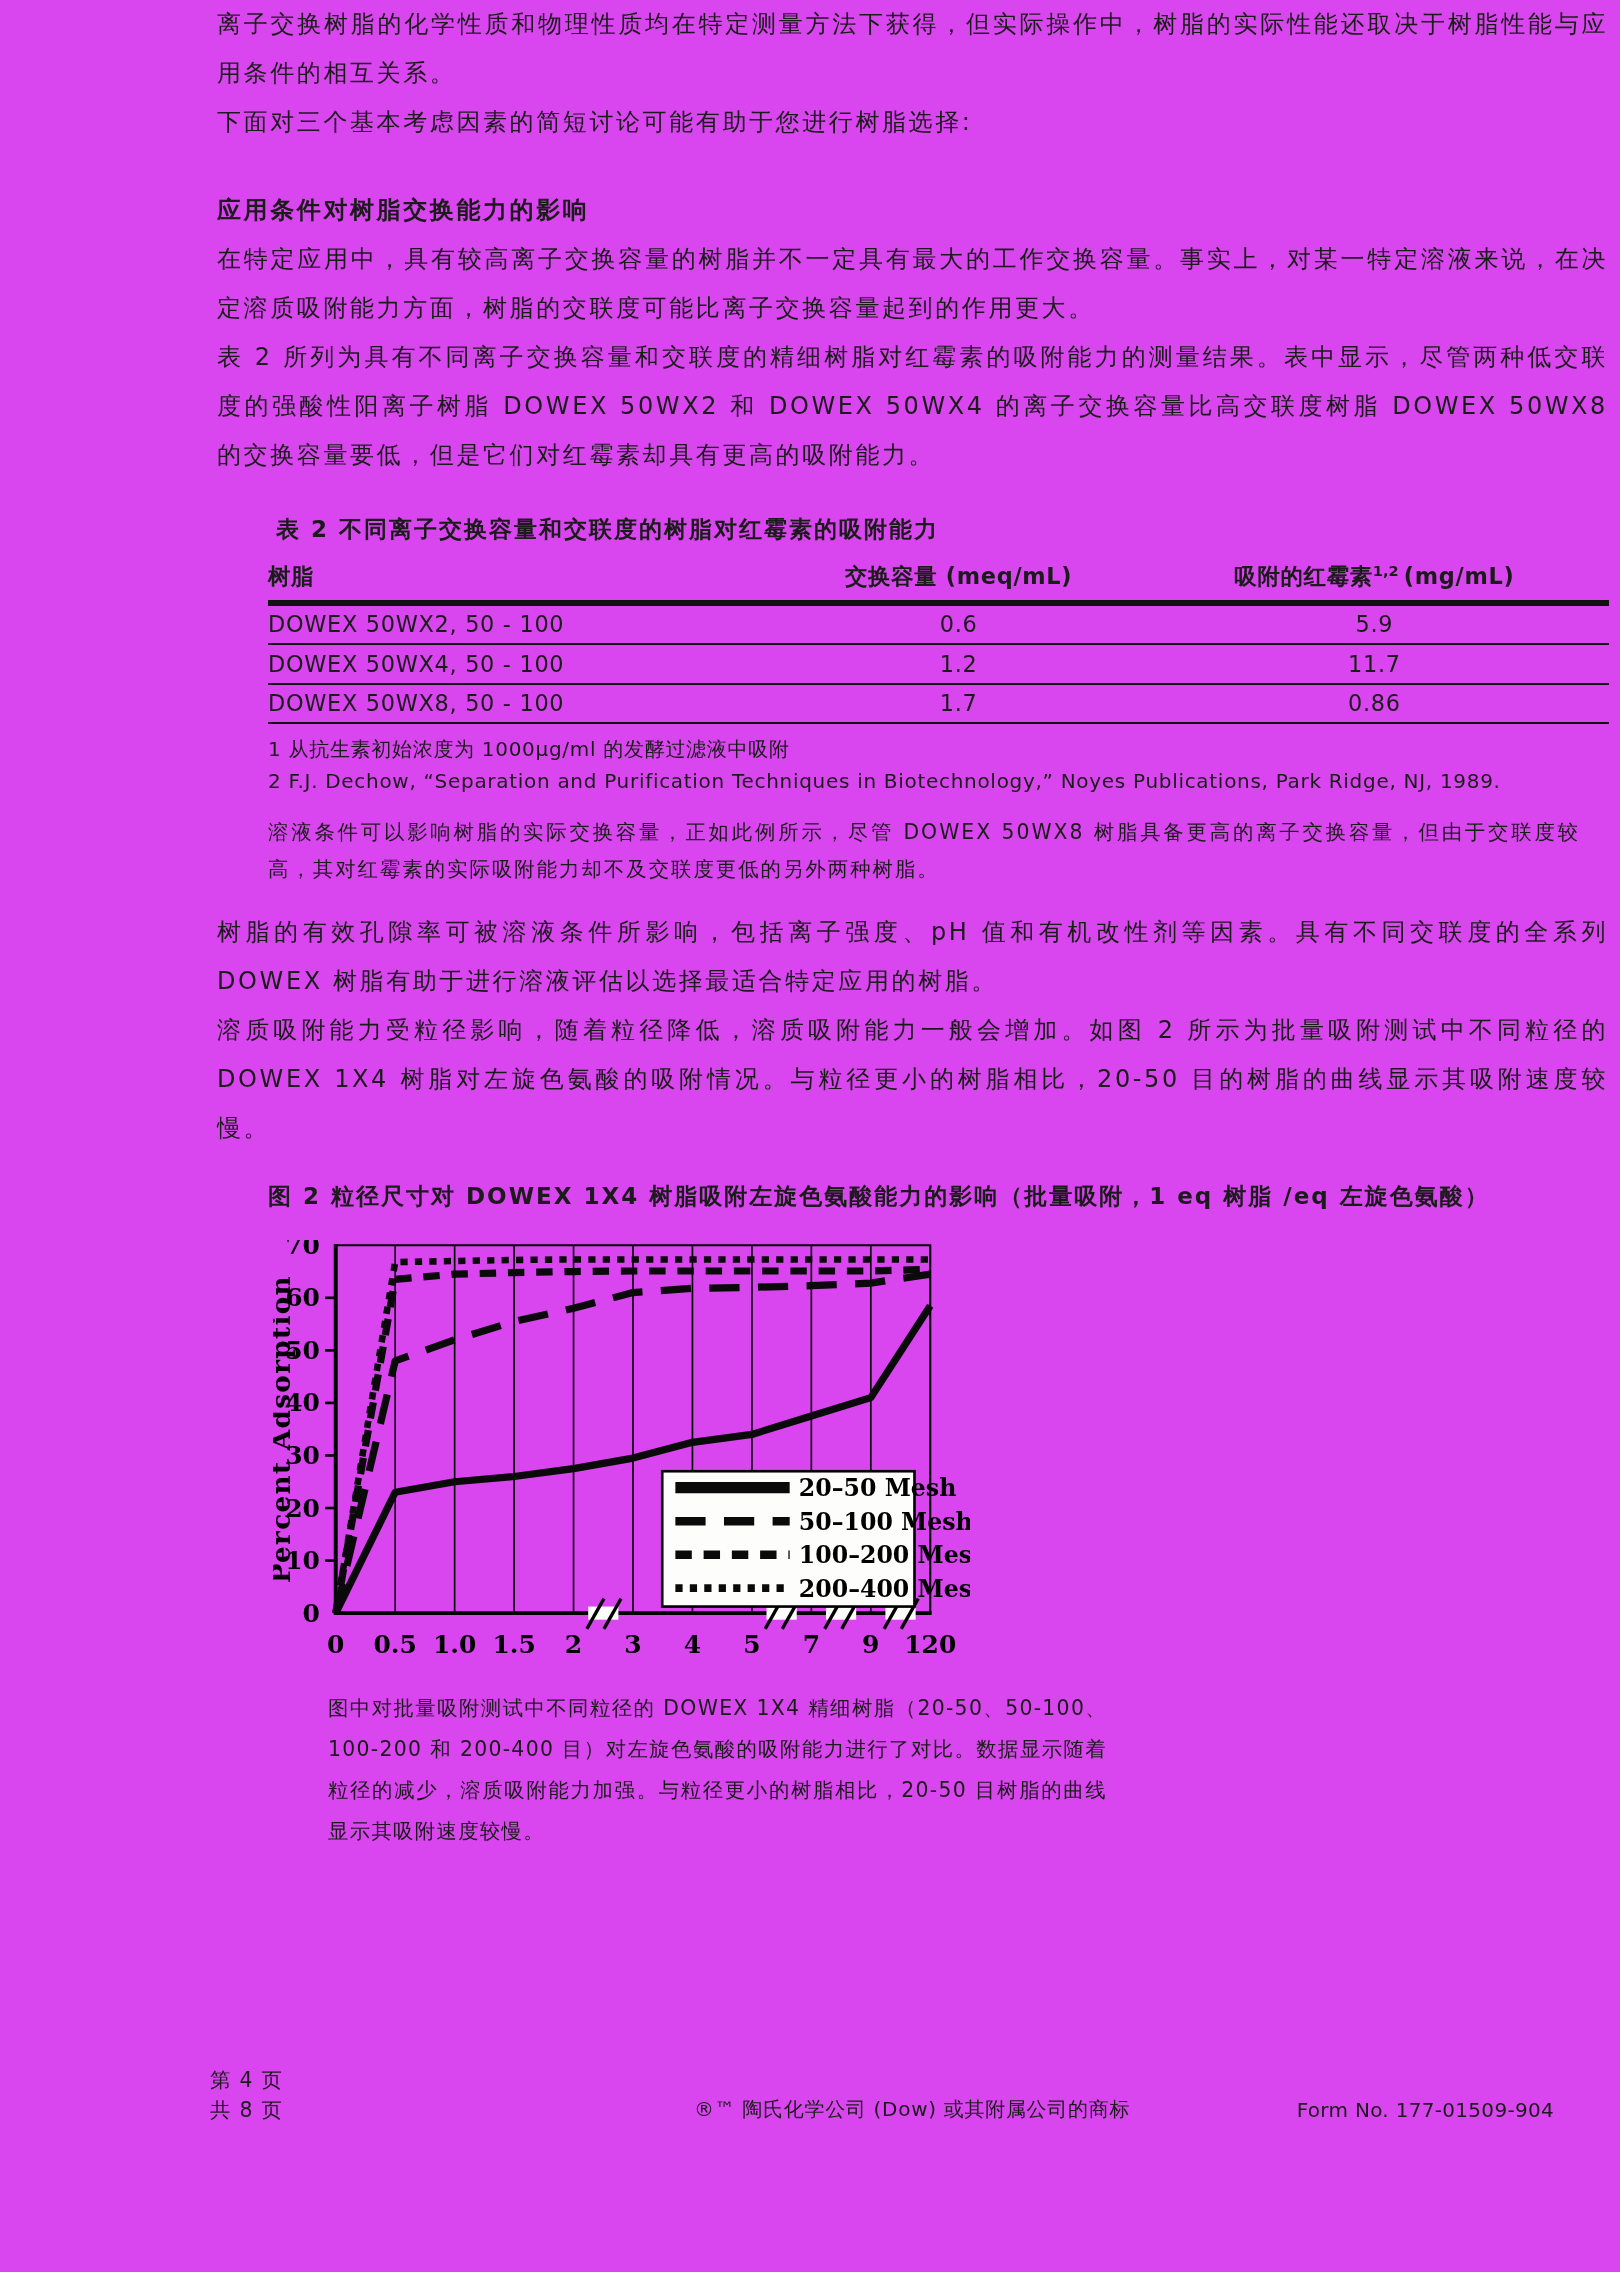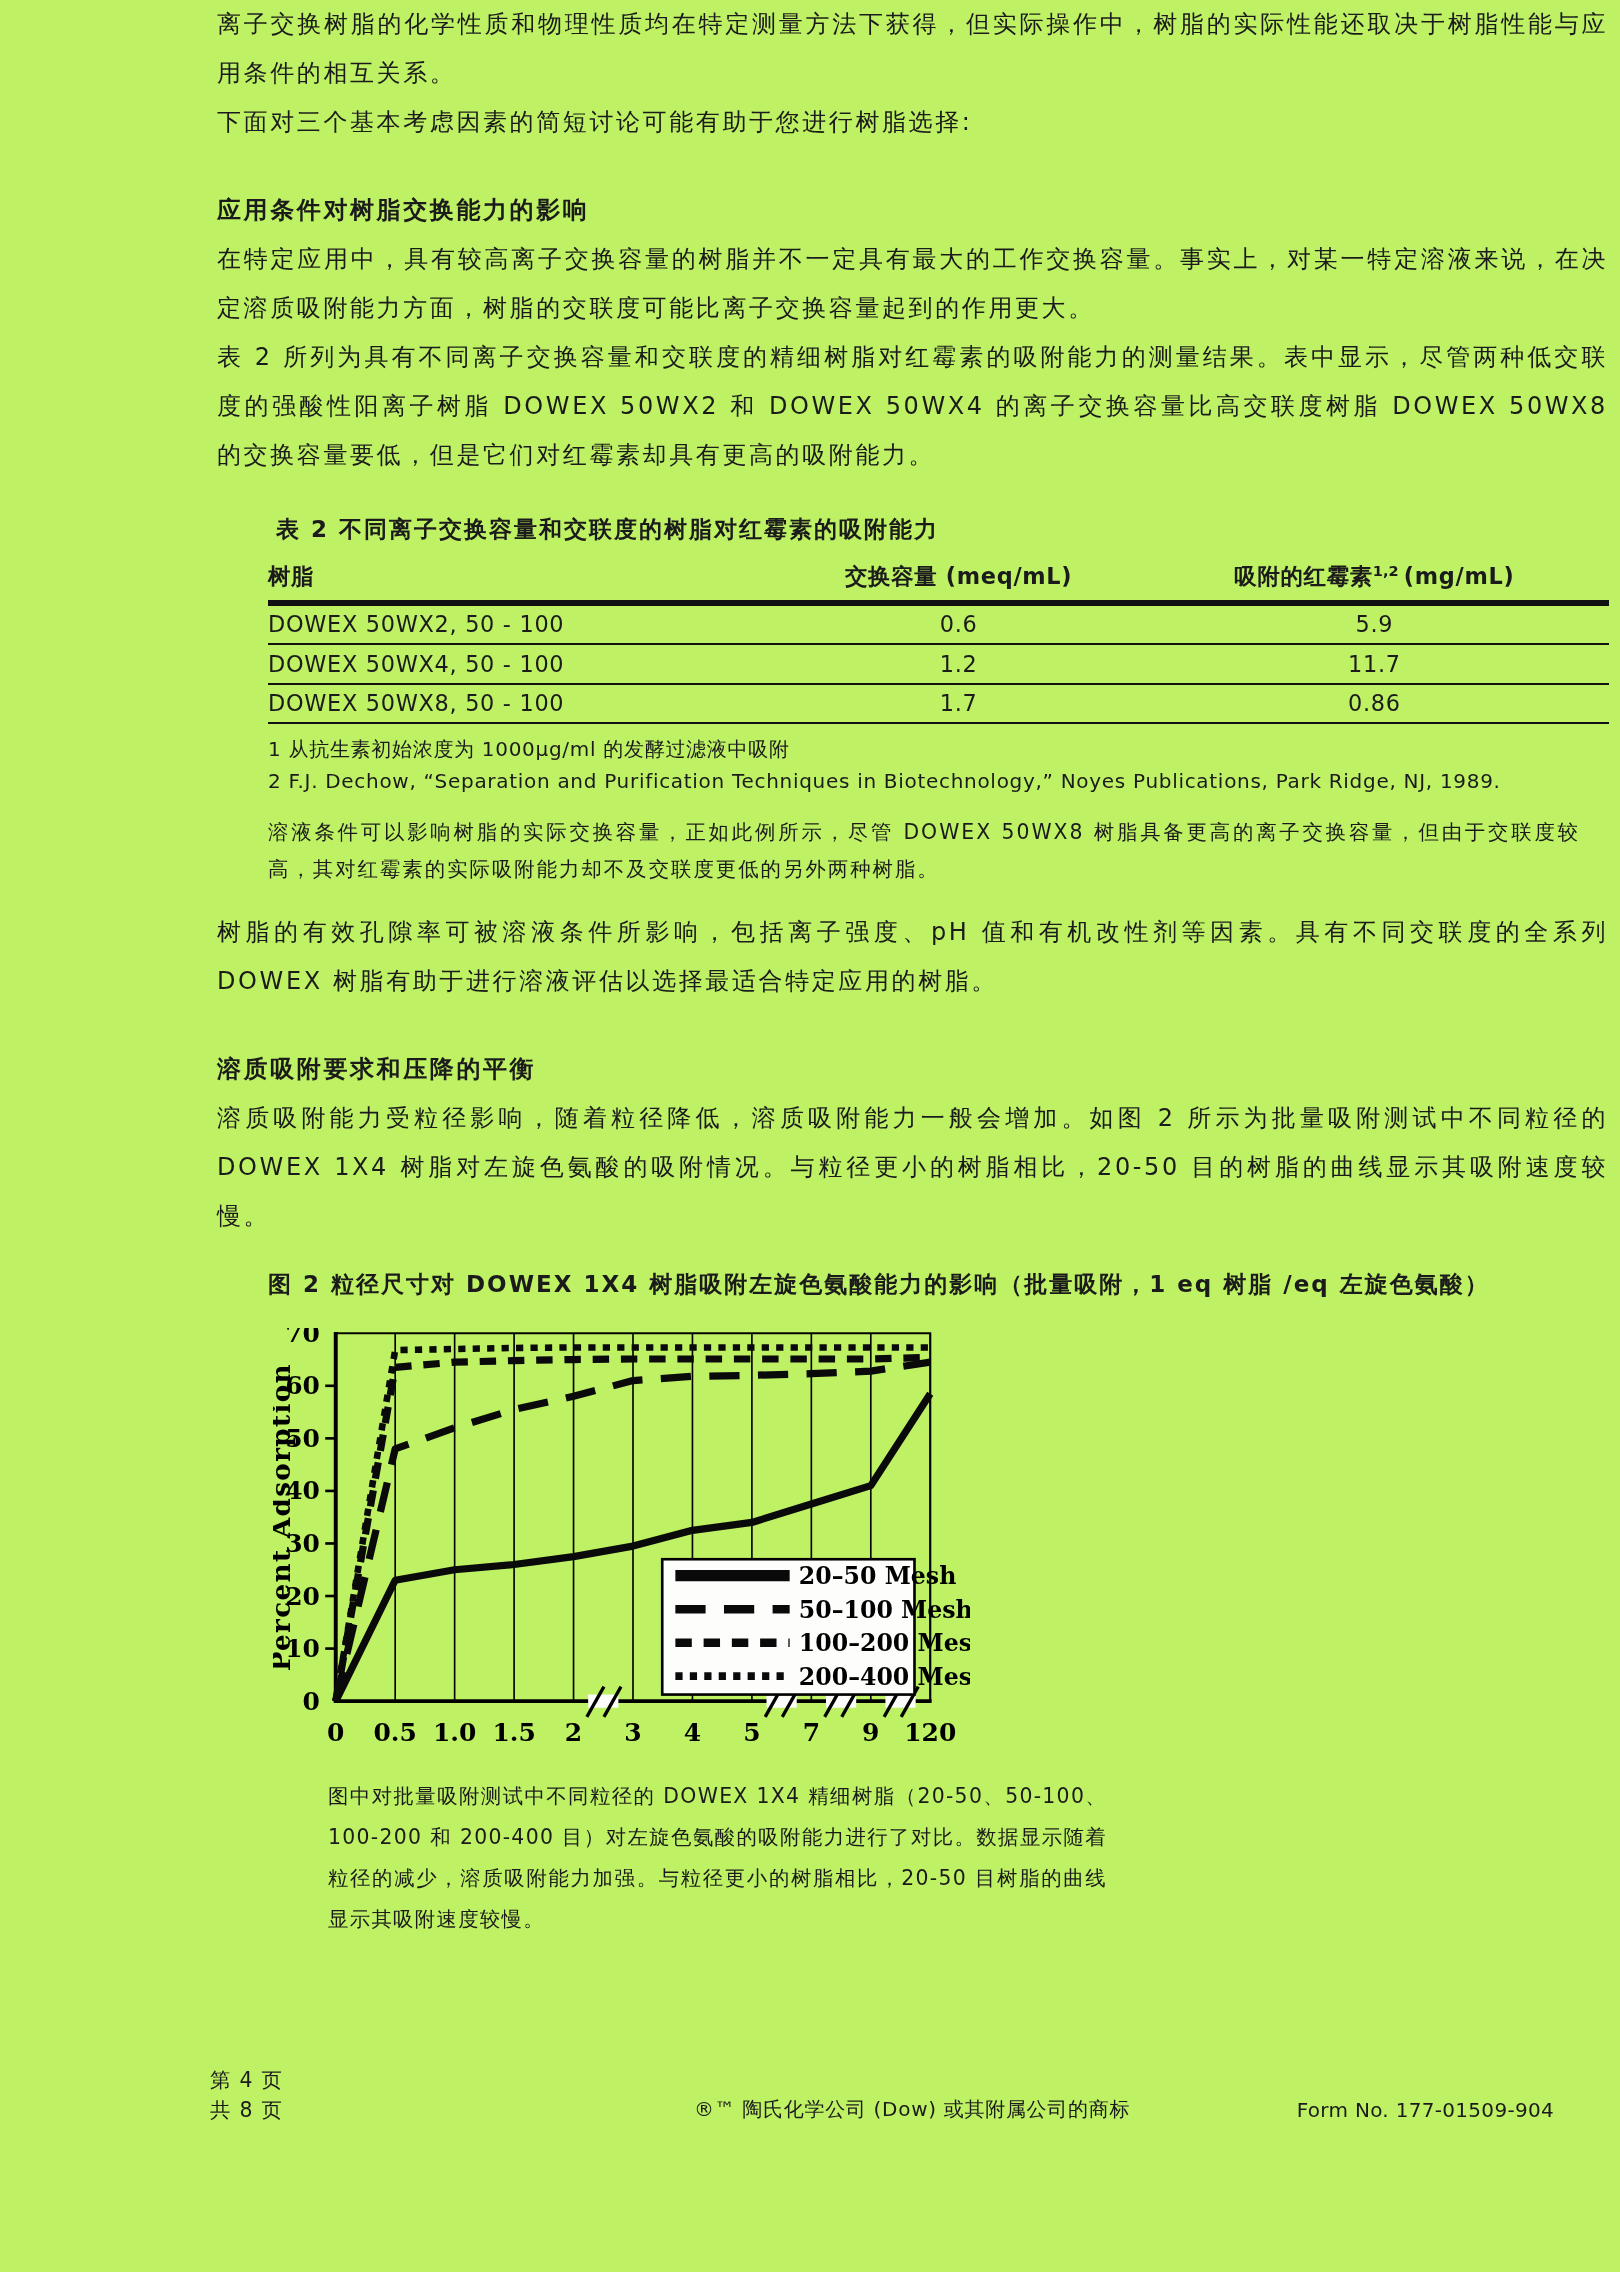--- a/index.html
+++ b/index.html
@@ -1,19 +1,19 @@
 <!DOCTYPE html>
 <html style="font-size:10.5px"><head>
 <meta charset="utf-8">
 <style>
   html,body{margin:0;padding:0;background:#e8e8e8;}
   .page{
     position:relative;
     width:1620px;height:2273px;
-    background:#bef264;
+    background:#d946ef;
     color:#1b1b1b;
     font-family:"DejaVu Sans", sans-serif;
     overflow:hidden;
   }
   .content{position:absolute;left:217px;top:0;width:1391px;}
   p.body{
     font-size:24px;line-height:49px;letter-spacing:2.6px;
     text-align:justify;margin:0;
   }
   .mt-p1{margin-top:84px;}
@@ -125,21 +125,20 @@
       </table>
       <div class="footnotes">
         <p>1 从抗生素初始浓度为 1000µg/ml 的发酵过滤液中吸附</p>
         <p>2 F.J. Dechow, “Separation and Purification Techniques in Biotechnology,” Noyes Publications, Park Ridge, NJ, 1989.</p>
       </div>
       <p class="note">溶液条件可以影响树脂的实际交换容量，正如此例所示，尽管 DOWEX 50WX8 树脂具备更高的离子交换容量，但由于交联度较高，其对红霉素的实际吸附能力却不及交联度更低的另外两种树脂。</p>
     </div>
 
     <p class="body mt-p5">树脂的有效孔隙率可被溶液条件所影响，包括离子强度、pH 值和有机改性剂等因素。具有不同交联度的全系列 DOWEX 树脂有助于进行溶液评估以选择最适合特定应用的树脂。</p>
 
-    <p class="heading mt-h2">溶质吸附要求和压降的平衡</p>
 
     <p class="body mt-p6">溶质吸附能力受粒径影响，随着粒径降低，溶质吸附能力一般会增加。如图 2 所示为批量吸附测试中不同粒径的 DOWEX 1X4 树脂对左旋色氨酸的吸附情况。与粒径更小的树脂相比，20-50 目的树脂的曲线显示其吸附速度较慢。</p>
 
     <div class="figure-block">
       <p class="fig-title">图 2 粒径尺寸对 DOWEX 1X4 树脂吸附左旋色氨酸能力的影响（批量吸附，1 eq 树脂 /eq 左旋色氨酸）</p>
       <div class="chart-wrap">
         <svg id="chart-svg" width="697" height="427" viewBox="0 0 1060 650">
             <g>
               <line x1="185.5" y1="8" x2="185.5" y2="568" stroke="#000" stroke-width="2.5"></line>
               <line x1="276" y1="8" x2="276" y2="568" stroke="#000" stroke-width="2.5"></line>

